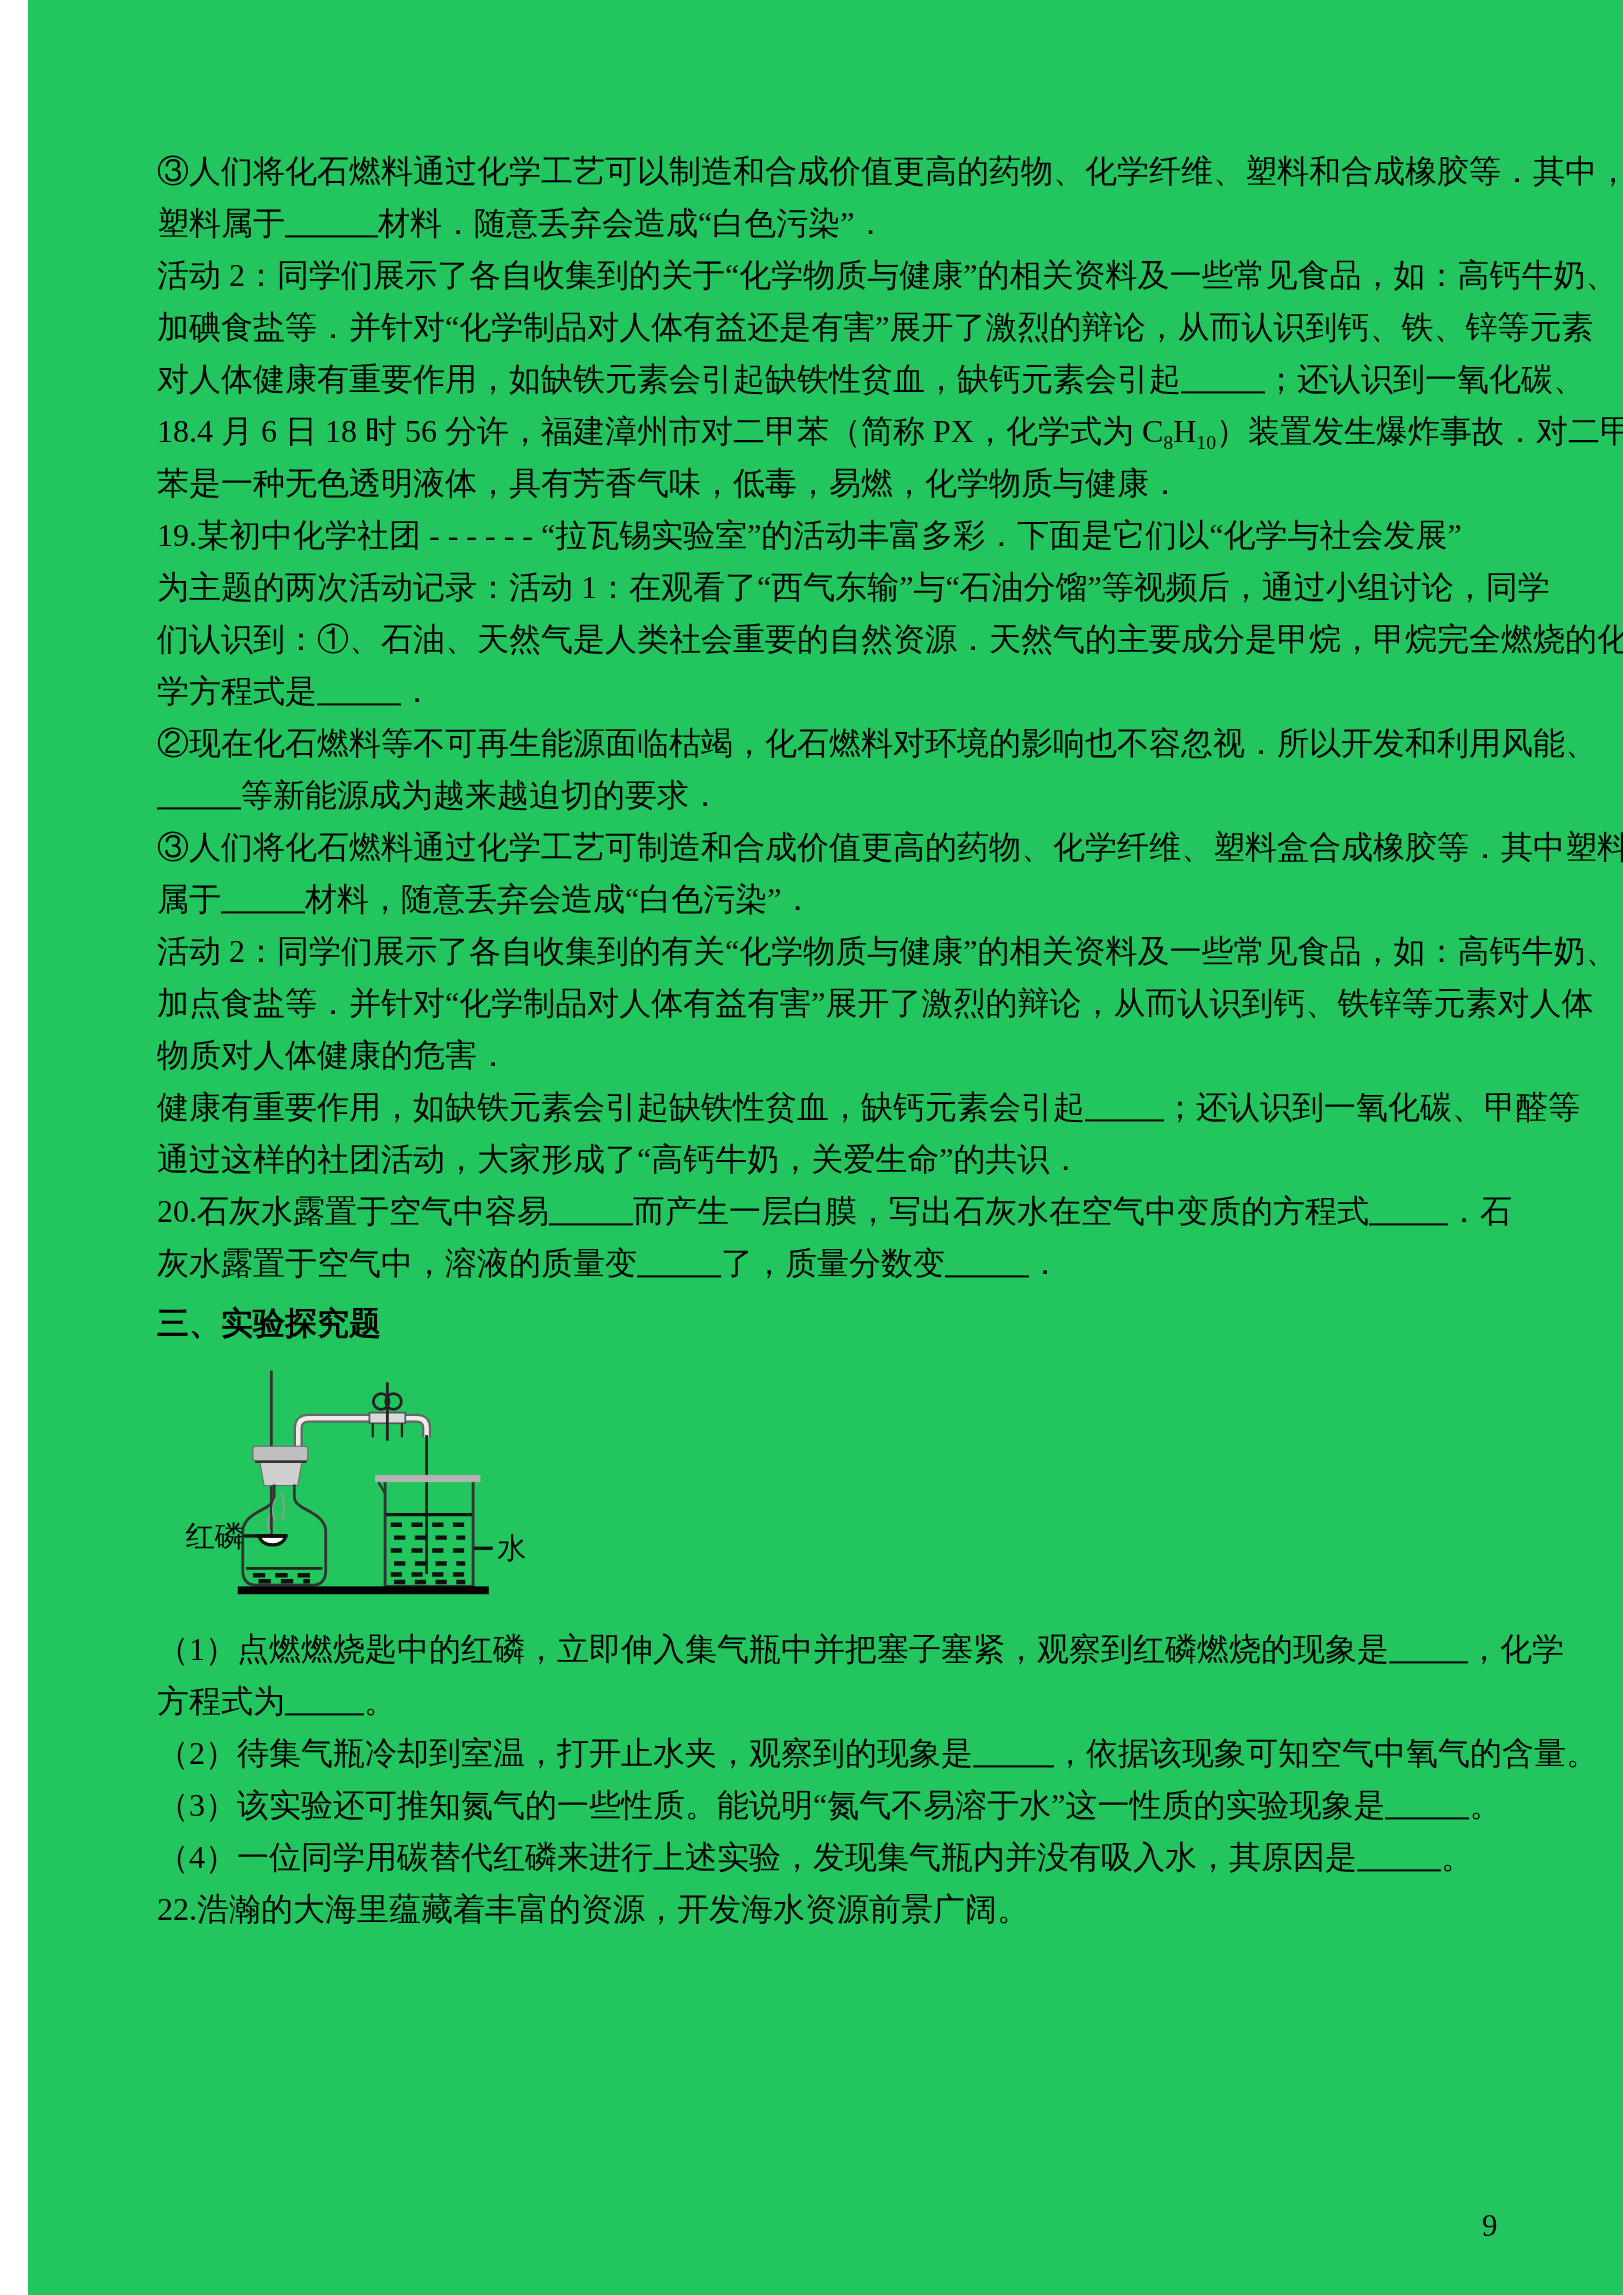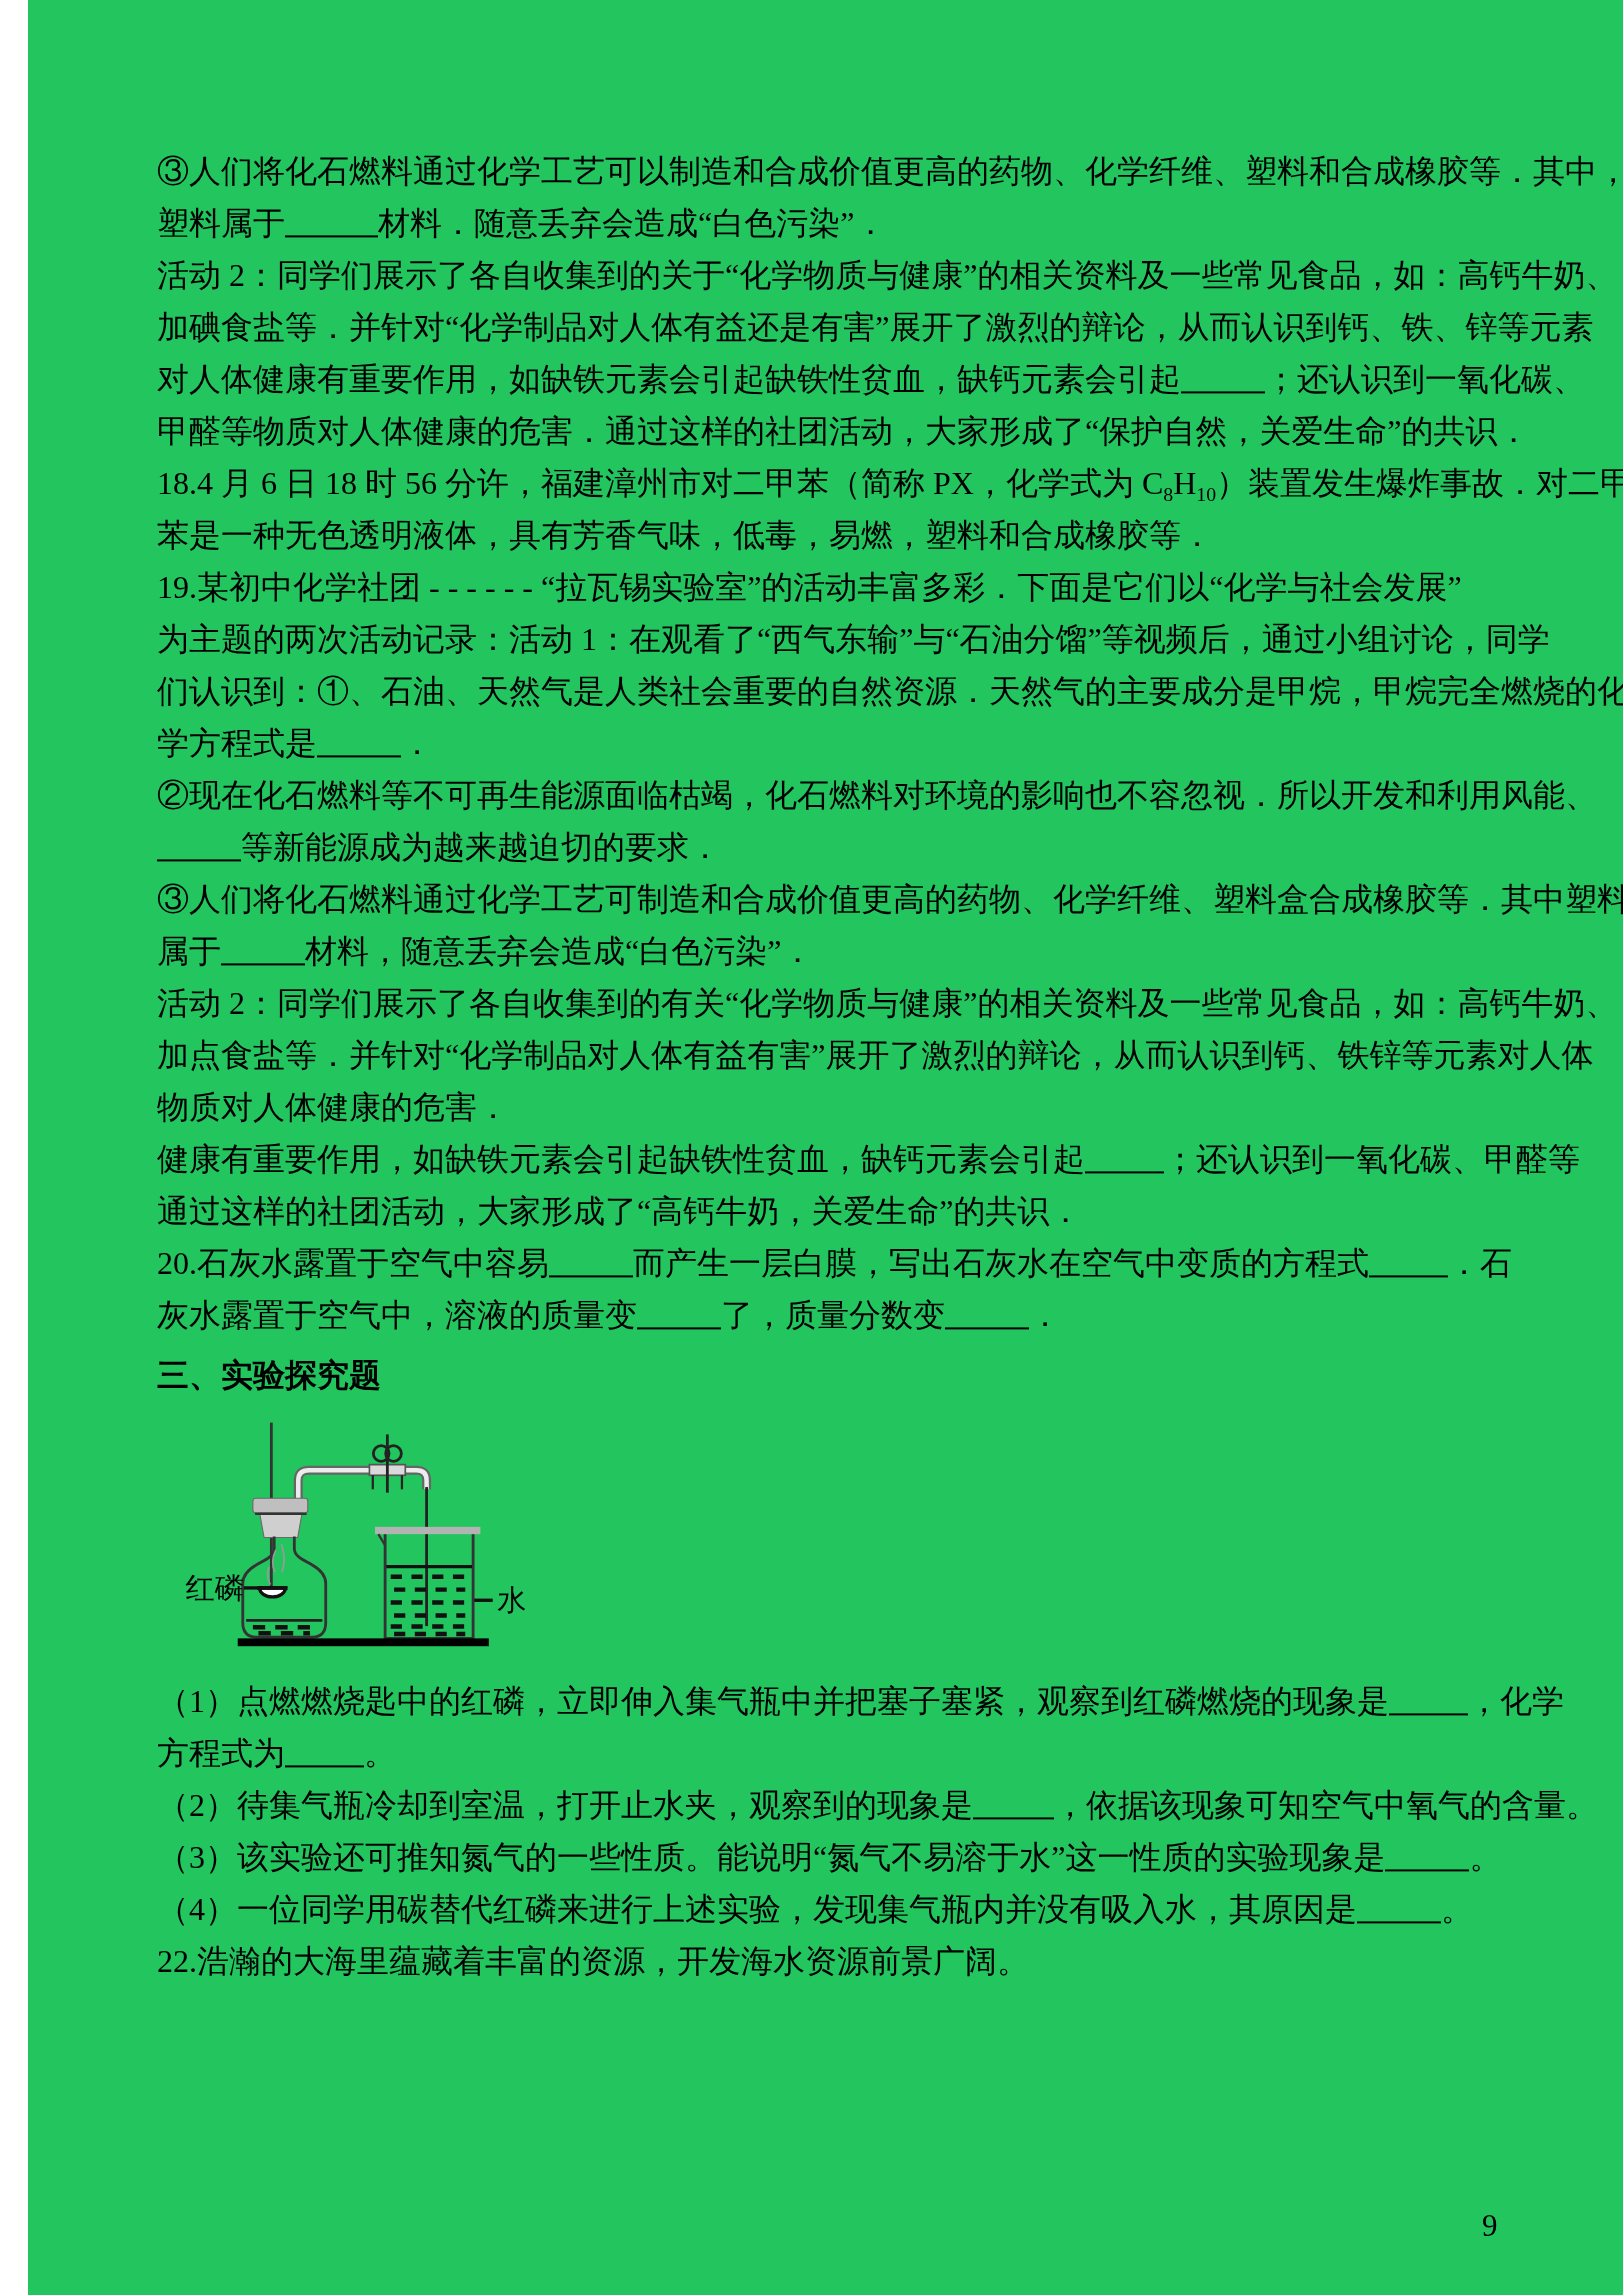--- a/index.html
+++ b/index.html
@@ -19,23 +19,22 @@
 
 <div id="page">
 
   <div id="doc">
     <div id="blockA">
         <div class="line">③人们将化石燃料通过化学工艺可以制造和合成价值更高的药物、化学纤维、塑料和合成橡胶等．其中，</div>
         <div class="line">塑料属于<span class="bk" style="width: 93px;"></span>材料．随意丢弃会造成“白色污染”．</div>
         <div class="line">活动 2：同学们展示了各自收集到的关于“化学物质与健康”的相关资料及一些常见食品，如：高钙牛奶、</div>
         <div class="line">加碘食盐等．并针对“化学制品对人体有益还是有害”展开了激烈的辩论，从而认识到钙、铁、锌等元素</div>
         <div class="line">对人体健康有重要作用，如缺铁元素会引起缺铁性贫血，缺钙元素会引起<span class="bk" style="width: 84px;"></span>；还认识到一氧化碳、</div>
-        <div class="line">甲醛等物质对人体健康的危害．通过这样的社团活动，大家形成了“保护自然，关爱生命”的共识．</div>
         <div class="line">18.4 月 6 日 18 时 56 分许，福建漳州市对二甲苯（简称 PX，化学式为 C<sub>8</sub>H<sub>10</sub>）装置发生爆炸事故．对二甲</div>
-        <div class="line">苯是一种无色透明液体，具有芳香气味，低毒，易燃，塑料和合成橡胶等．</div>
+        <div class="line">苯是一种无色透明液体，具有芳香气味，低毒，易燃，化学物质与健康．</div>
         <div class="line">19.某初中化学社团 - - - - - - “拉瓦锡实验室”的活动丰富多彩．下面是它们以“化学与社会发展”</div>
         <div class="line">为主题的两次活动记录：活动 1：在观看了“西气东输”与“石油分馏”等视频后，通过小组讨论，同学</div>
         <div class="line">们认识到：①、石油、天然气是人类社会重要的自然资源．天然气的主要成分是甲烷，甲烷完全燃烧的化</div>
         <div class="line">学方程式是<span class="bk" style="width: 84px;"></span>．</div>
         <div class="line">②现在化石燃料等不可再生能源面临枯竭，化石燃料对环境的影响也不容忽视．所以开发和利用风能、</div>
         <div class="line"><span class="bk" style="width: 84px;"></span>等新能源成为越来越迫切的要求．</div>
         <div class="line">③人们将化石燃料通过化学工艺可制造和合成价值更高的药物、化学纤维、塑料盒合成橡胶等．其中塑料</div>
         <div class="line">属于<span class="bk" style="width: 84px;"></span>材料，随意丢弃会造成“白色污染”．</div>
         <div class="line">活动 2：同学们展示了各自收集到的有关“化学物质与健康”的相关资料及一些常见食品，如：高钙牛奶、</div>
         <div class="line">加点食盐等．并针对“化学制品对人体有益有害”展开了激烈的辩论，从而认识到钙、铁锌等元素对人体</div>

